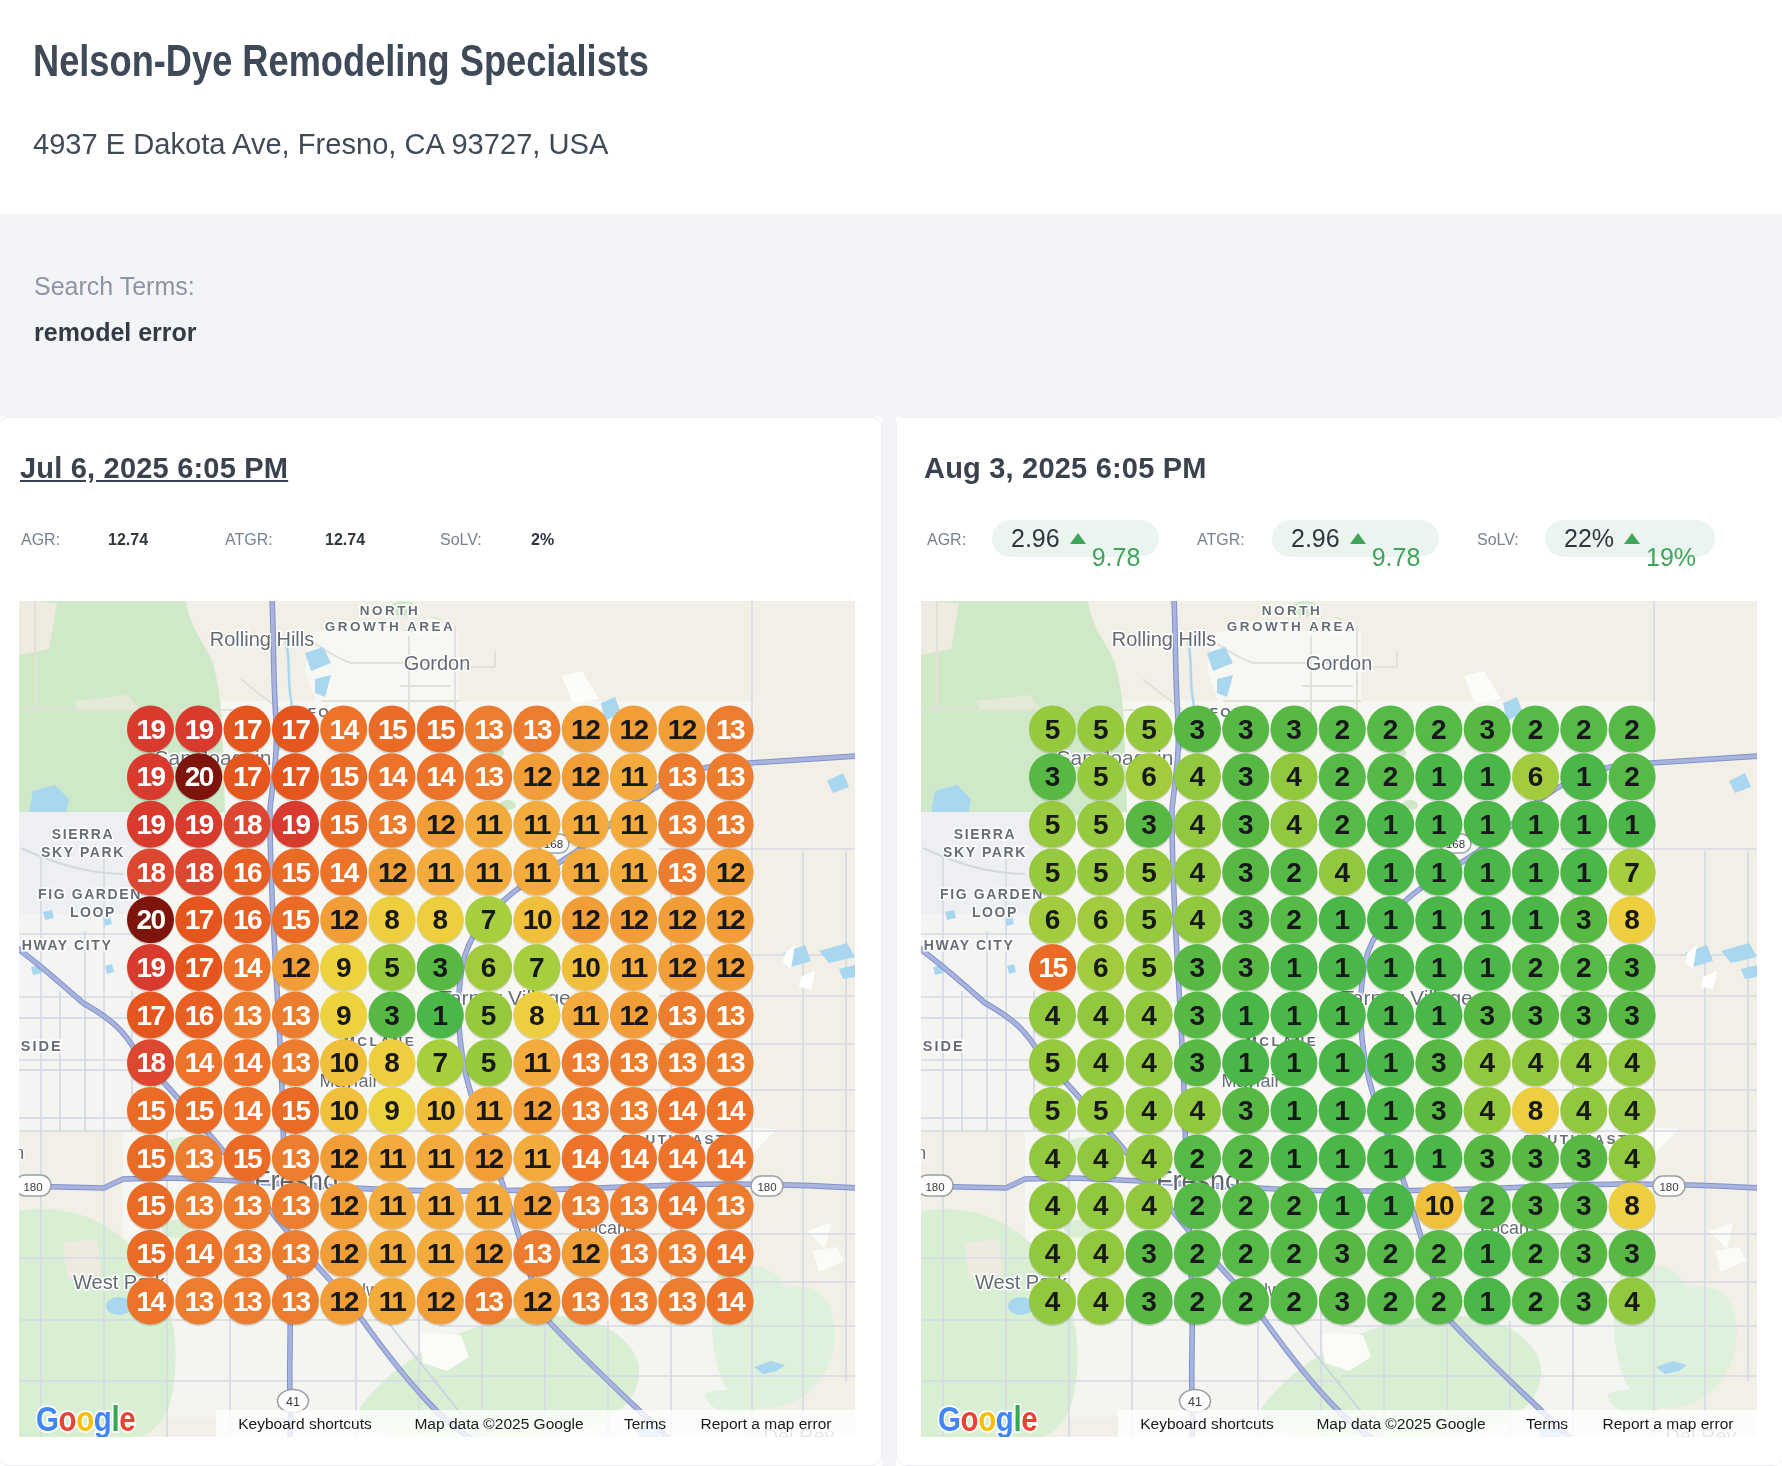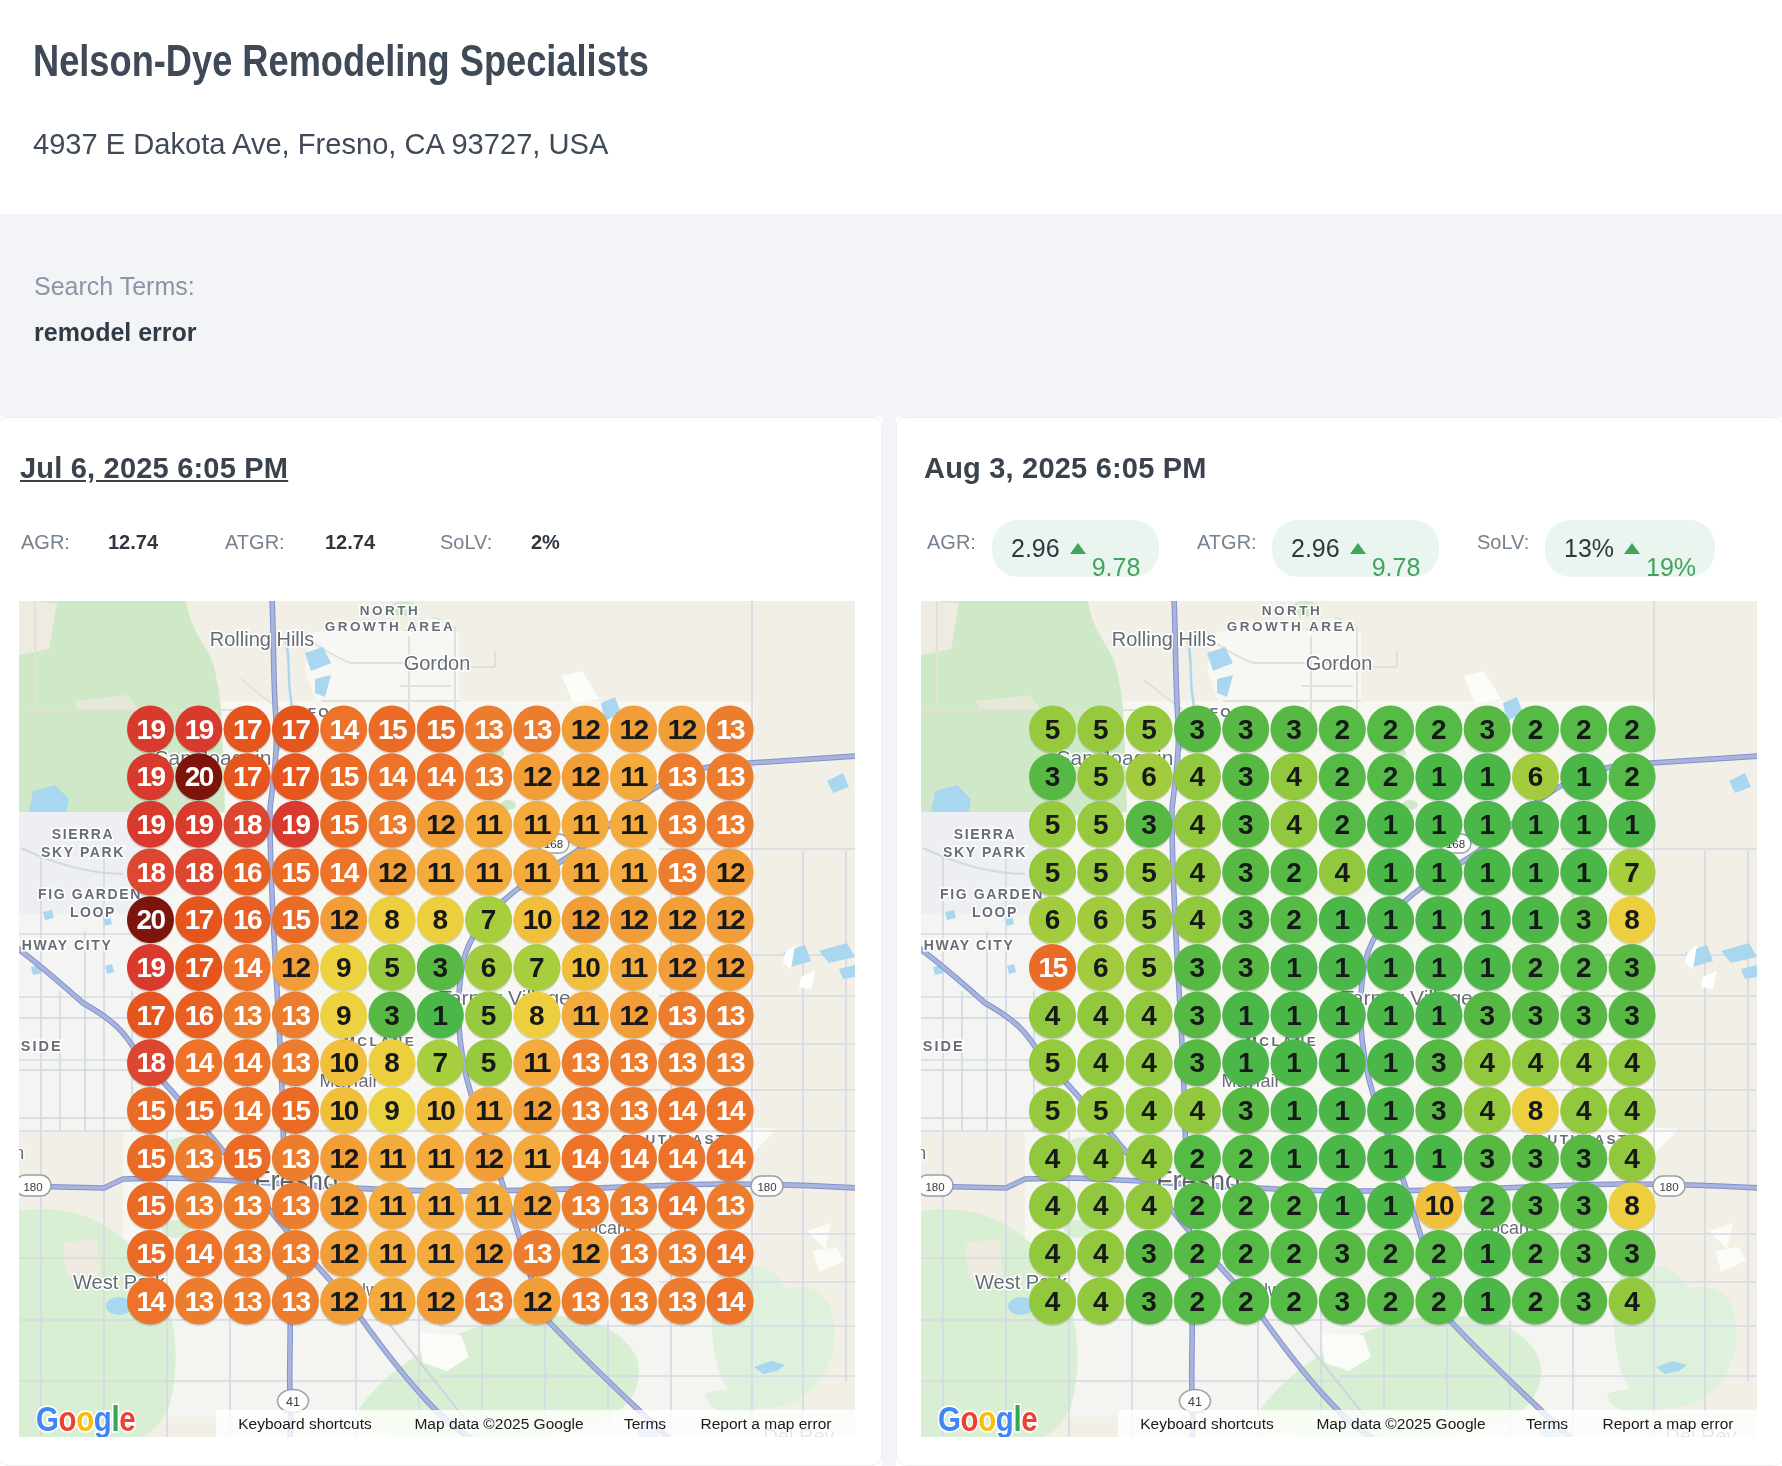--- a/index.html
+++ b/index.html
@@ -10,24 +10,24 @@
   transform:scaleX(0.97); transform-origin:0 0; white-space:nowrap; }
 .band { position:absolute; left:0; top:214px; width:1782px; height:203px; background:#f2f4f8; }
 .sterm { position:absolute; left:34px; top:272px; font-size:25px; color:#8b95a5; }
 .sval { position:absolute; left:34px; top:318px; font-size:25px; font-weight:bold; color:#313b46; }
 .card { position:absolute; top:417px; height:1049px; background:#fff;
   border:1px solid #eceef2; border-radius:10px; }
 .cardL { left:-2px; width:884px; }
 .cardR { left:896px; width:888px; }
 .gap { position:absolute; left:882px; top:417px; width:14px; height:1049px; background:#f2f4f8; }
 .date { position:absolute; font-size:29px; font-weight:bold; color:#39424d; letter-spacing:0.2px; }
-.stats { position:absolute; font-size:20px; color:#76828e; }
+.stats { position:absolute; font-size:16px; color:#76828e; }
 .stats b { color:#2f3740; font-weight:bold; }
 .pill { position:absolute; top:520px; display:inline-flex; align-items:center; background:#e9f5ee;
-  border-radius:26px; height:57px; padding:0 19px; font-size:25px; color:#2f3740; }
+  border-radius:26px; height:37px; padding:0 19px; font-size:25px; color:#2f3740; }
 .pill b { font-weight:normal; }
 .pill .up { width:0; height:0; border-left:8px solid transparent; border-right:8px solid transparent;
   border-bottom:11px solid #41a45c; margin:0 6px 0 10px; }
 .pill .gr { color:#41a45c;margin-top:38px; }
 .mapw { position:absolute; top:601px; width:836px; height:836px; }
 svg text { font-family:"Liberation Sans",sans-serif; }
 </style></head>
 <body>
 <svg width="0" height="0" style="position:absolute">
     <symbol id="mapbg" viewBox="0 0 836 836">
@@ -236,21 +236,21 @@
     <span class="gr">9.78</span>
   </div>
 <div class="stats" style="left:1197px; top:531px;">ATGR:</div>
 <div class="pill" style="left:1272px;">
     <b>2.96</b>
     <span class="up"></span>
     <span class="gr">9.78</span>
   </div>
 <div class="stats" style="left:1477px; top:531px;">SoLV:</div>
 <div class="pill" style="left:1545px;">
-    <b>13%</b>
+    <b>22%</b>
     <span class="up"></span>
     <span class="gr">19%</span>
   </div>
 <div class="mapw" style="left:19px;"><svg width="836" height="836" viewBox="0 0 836 836" font-family="'Liberation Sans',sans-serif">
       <use href="#mapbg"></use>
 <g>
         <circle cx="131.5" cy="129.8" r="23.5" fill="#000" opacity="0.13"></circle>
 <circle cx="131.5" cy="128.0" r="23.5" fill="#d93a2e"></circle>
 <text x="131.5" y="137.5" font-size="28" font-weight="bold" fill="#ffffff" text-anchor="middle" letter-spacing="-1.5">19</text>
 <circle cx="179.8" cy="129.8" r="23.5" fill="#000" opacity="0.13"></circle>

